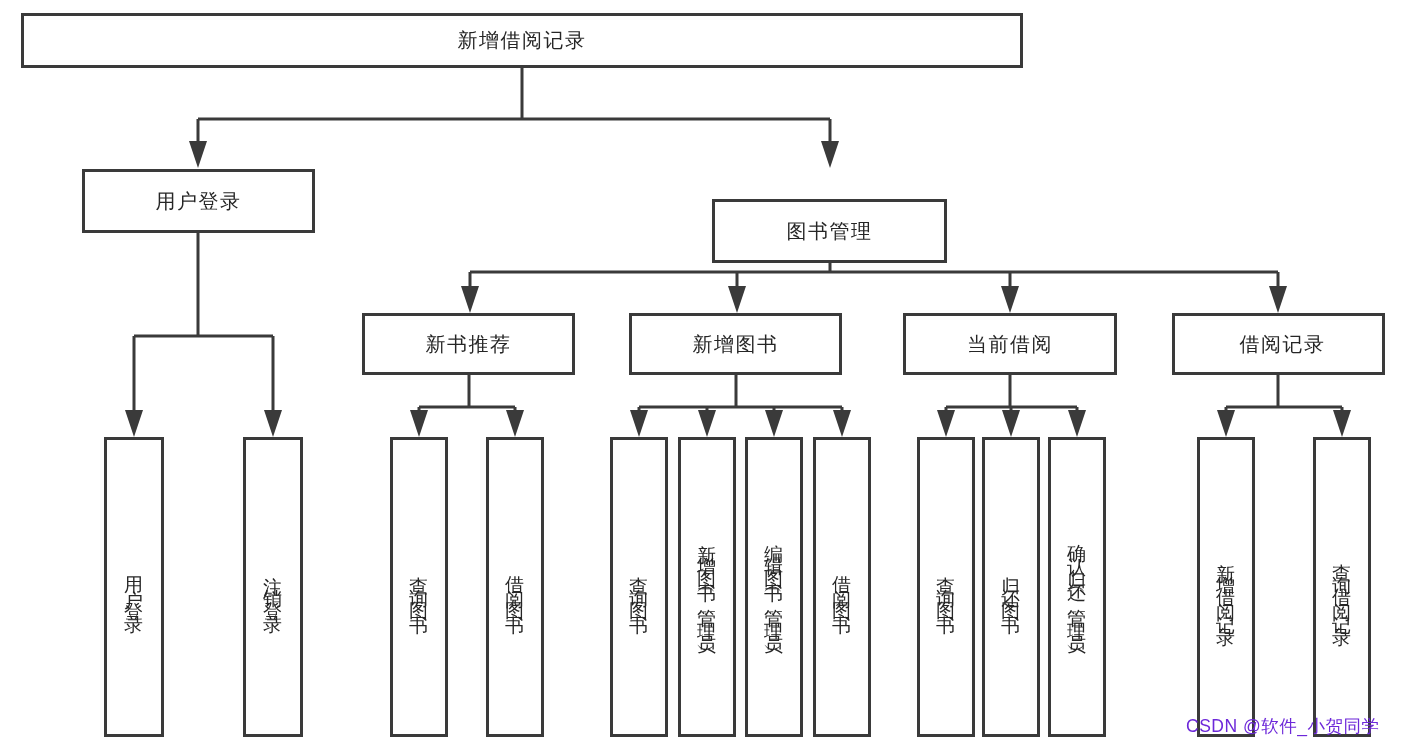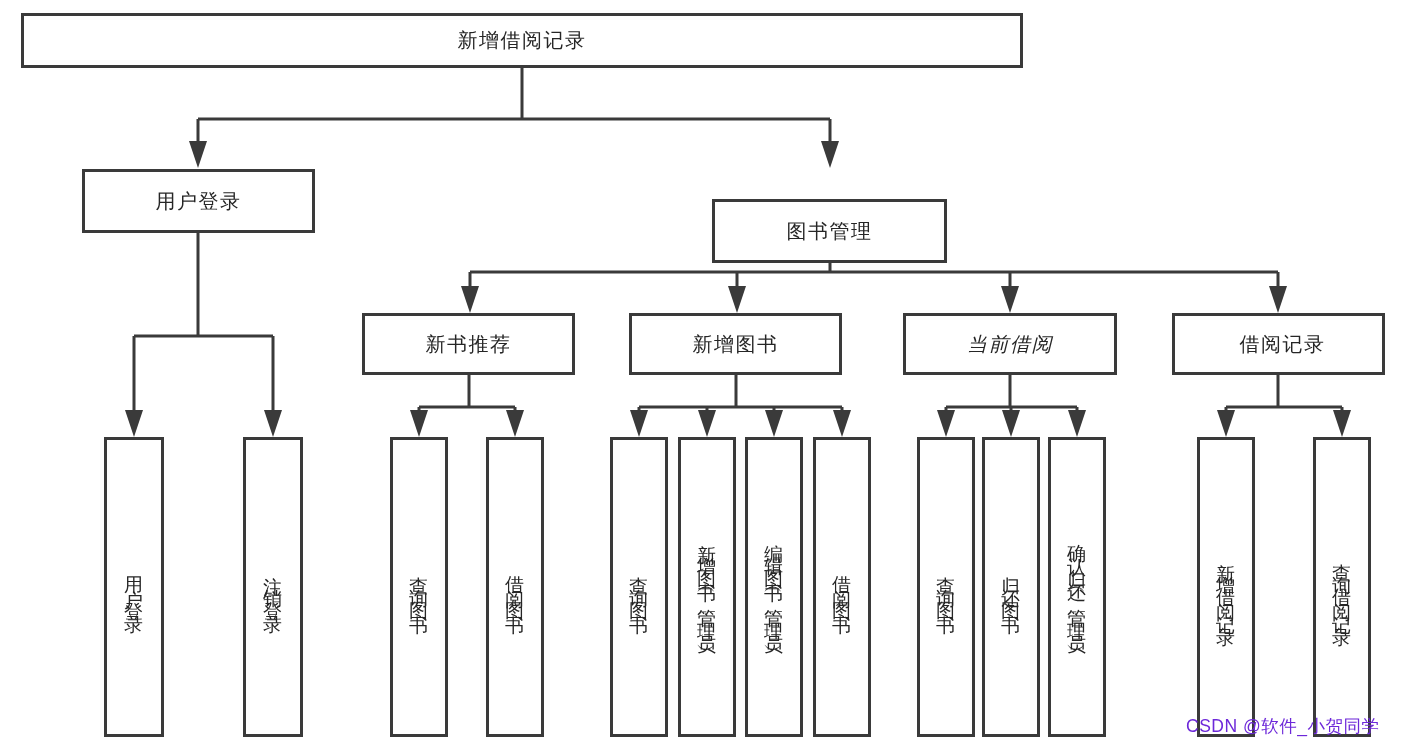--- a/index.html
+++ b/index.html
@@ -90,21 +90,21 @@
     </g>
   </svg>
 
   <div class="node" style="left:21px;top:13px;width:1002px;height:55px;">新增借阅记录</div>
 
   <div class="node" style="left:82px;top:169px;width:233px;height:64px;">用户登录</div>
   <div class="node" style="left:712px;top:169px;width:235px;height:64px;margin-top:30px;">图书管理</div>
 
   <div class="node" style="left:362px;top:313px;width:213px;height:62px;">新书推荐</div>
   <div class="node" style="left:629px;top:313px;width:213px;height:62px;">新增图书</div>
-  <div class="node" style="left:903px;top:313px;width:214px;height:62px;font-style:italic;">当前借阅</div>
+  <div class="node" style="left:903px;top:313px;width:214px;height:62px;">当前借阅</div>
   <div class="node" style="left:1172px;top:313px;width:213px;height:62px;padding-left:8px;">借阅记录</div>
 
   <div class="node leaf" style="left:104px;top:437px;width:60px;height:300px;">
     <span class="vtext">用户登录</span>
   </div>
   <div class="node leaf" style="left:243px;top:437px;width:60px;height:300px;">
     <span class="vtext">注销登录</span>
   </div>
 
   <div class="node leaf" style="left:390px;top:437px;width:58px;height:300px;">

